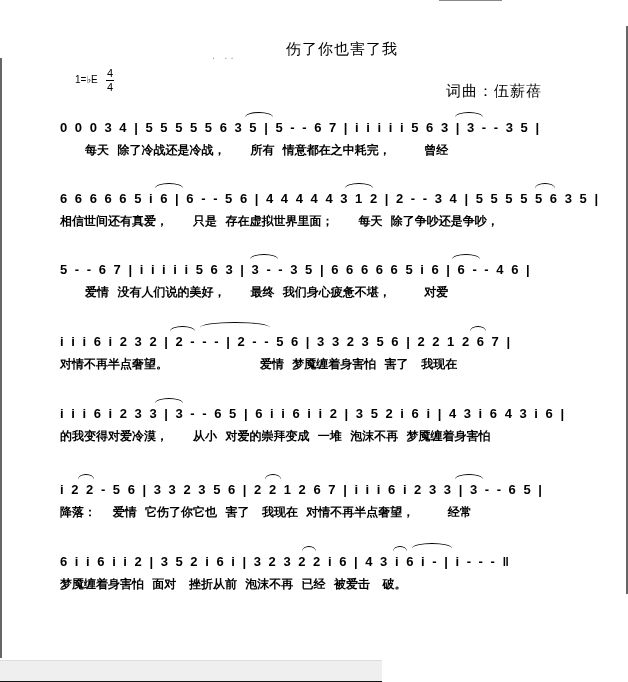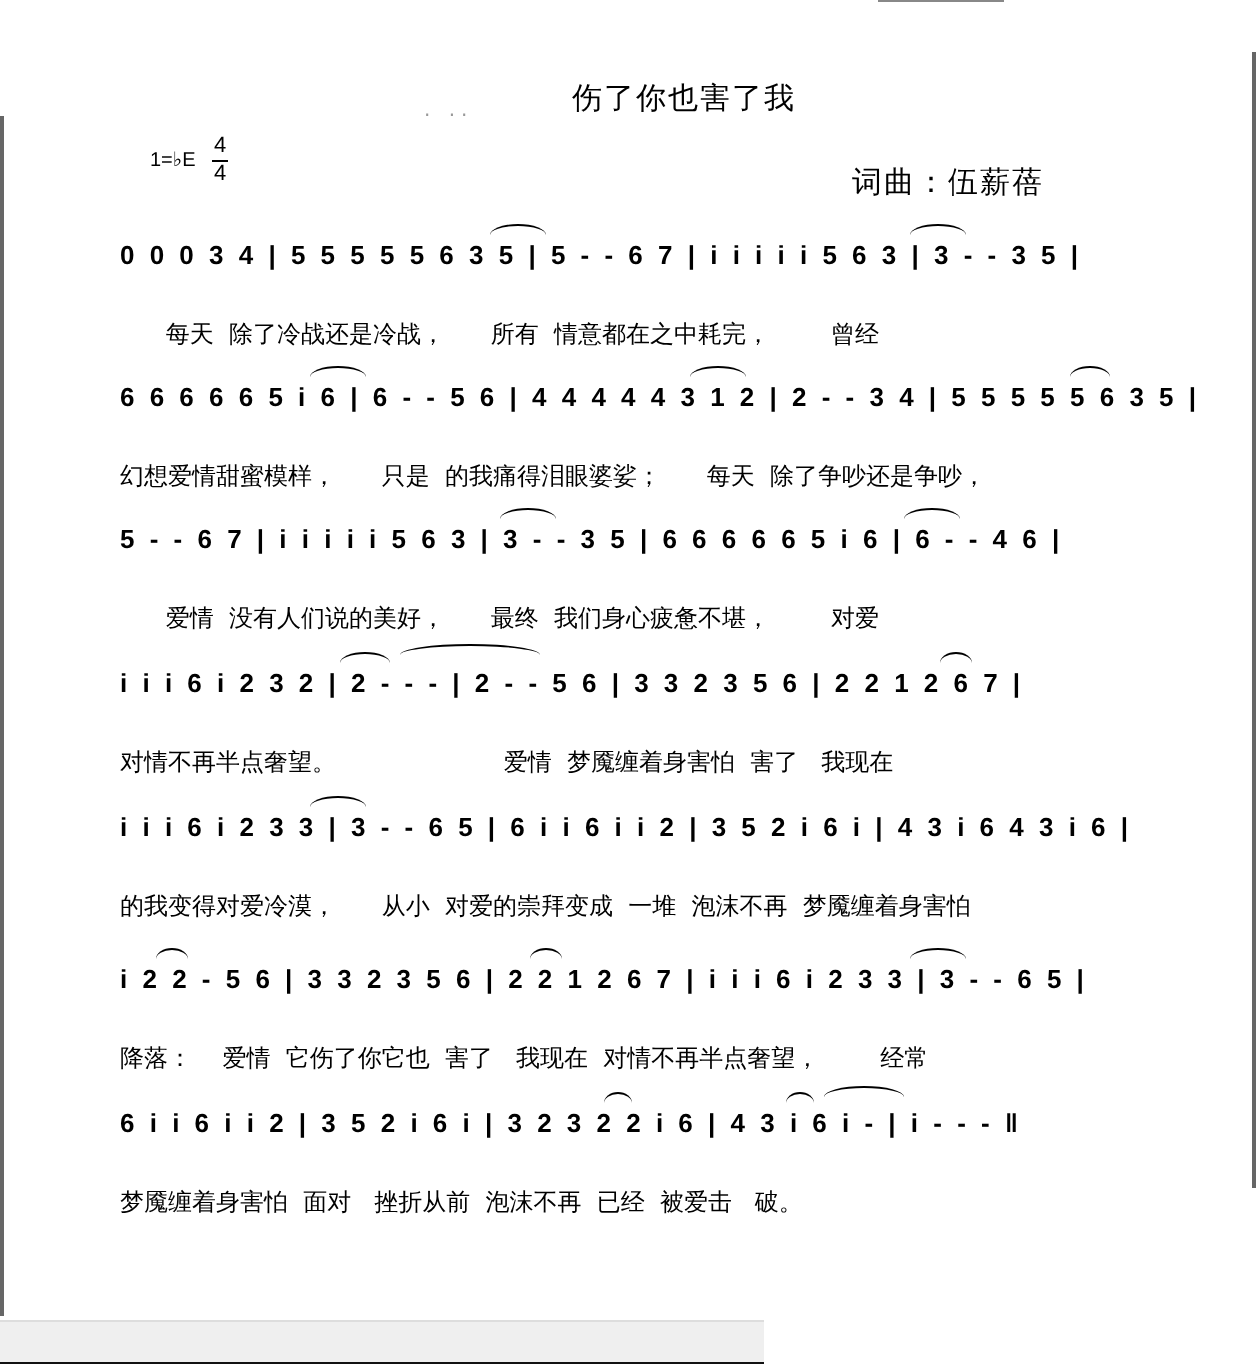--- a/index.html
+++ b/index.html
@@ -7,24 +7,24 @@
     .top-tab { position:absolute; left:439px; top:0; width:63px; height:1px; background:#888; }
     .edge-left { position:absolute; left:0; top:58px; width:2px; height:600px; background:#666; }
     .edge-right { position:absolute; left:626px; top:26px; width:2px; height:568px; background:#666; }
     .bottom-bar { position:absolute; left:0; top:660px; width:382px; height:22px; background:#efefef; border-top:1px solid #ddd; }
     .bottom-bar::after { content:""; position:absolute; left:0; bottom:0; width:100%; height:2px; background:#111; }
     .title { position:absolute; left:268px; top:40px; font-size:15px; letter-spacing:1px; font-family:"DejaVu Sans", sans-serif;margin-left:18px; }
     .title-dots { position:absolute; left:212px; top:50px; font-size:10px; color:#999; letter-spacing:3px; }
     .key { position:absolute; left:75px; top:74px; font-size:10px; font-family:Liberation Sans, sans-serif; }
     .timesig { position:absolute; left:106px; top:68px; font-size:11px; line-height:11px; text-align:center; font-family:"Liberation Sans", sans-serif; }
     .timesig .bar { border-top:1px solid #000; width:8px; margin:1px 0; }
-    .composer { position:absolute; left:426px; top:82px; font-size:15px; letter-spacing:1px; }
+    .composer { position:absolute; left:446px; top:82px; font-size:15px; letter-spacing:1px; }
     .row { position:absolute; left:60px; width:500px; }
     .notes { position:absolute; left:0; top:0; white-space:nowrap; font-family:Liberation Sans, sans-serif; font-weight:bold; font-size:13px; letter-spacing:2px; }
-    .lyrics { position:absolute; left:0; top:22px; white-space:pre; font-size:12px; font-weight:normal; font-family:"DejaVu Sans", sans-serif;margin-top:17px; }
+    .lyrics { position:absolute; left:0; top:22px; white-space:pre; font-size:12px; font-weight:bold; font-family:"DejaVu Sans", sans-serif; }
     .slur { position:absolute; border-top:1.5px solid #000; border-radius:50% 50% 0 0; height:10px; }
   </style>
 </head>
 <body>
 
 <div class="top-tab"></div>
 <div class="edge-left"></div>
 <div class="edge-right"></div>
 
 <div class="title-dots">. ..</div>
@@ -37,21 +37,21 @@
   <div>4</div>
 </div>
 <div class="composer">词曲：伍薪蓓</div>
 
 <div class="row" style="top:120px;">
   <div class="notes">0 0 0 3 4 | 5 5 5 5 5 6 3 5 | 5 - - 6 7 | i i i i i 5 6 3 | 3 - - 3 5 |</div>
   <div class="lyrics">      每天  除了冷战还是冷战，      所有  情意都在之中耗完，        曾经</div>
 </div>
 <div class="row" style="top:191px;">
   <div class="notes">6 6 6 6 6 5 i 6 | 6 - - 5 6 | 4 4 4 4 4 3 1 2 | 2 - - 3 4 | 5 5 5 5 5 6 3 5 |</div>
-  <div class="lyrics">幻想爱情甜蜜模样，      只是  的我痛得泪眼婆娑；      每天  除了争吵还是争吵，</div>
+  <div class="lyrics">相信世间还有真爱，      只是  存在虚拟世界里面；      每天  除了争吵还是争吵，</div>
 </div>
 <div class="row" style="top:262px;">
   <div class="notes">5 - - 6 7 | i i i i i 5 6 3 | 3 - - 3 5 | 6 6 6 6 6 5 i 6 | 6 - - 4 6 |</div>
   <div class="lyrics">      爱情  没有人们说的美好，      最终  我们身心疲惫不堪，        对爱</div>
 </div>
 <div class="row" style="top:334px;">
   <div class="notes">i i i 6 i 2 3 2 | 2 - - - | 2 - - 5 6 | 3 3 2 3 5 6 | 2 2 1 2 6 7 |</div>
   <div class="lyrics">对情不再半点奢望。                      爱情  梦魇缠着身害怕  害了   我现在</div>
 </div>
 <div class="row" style="top:406px;">

